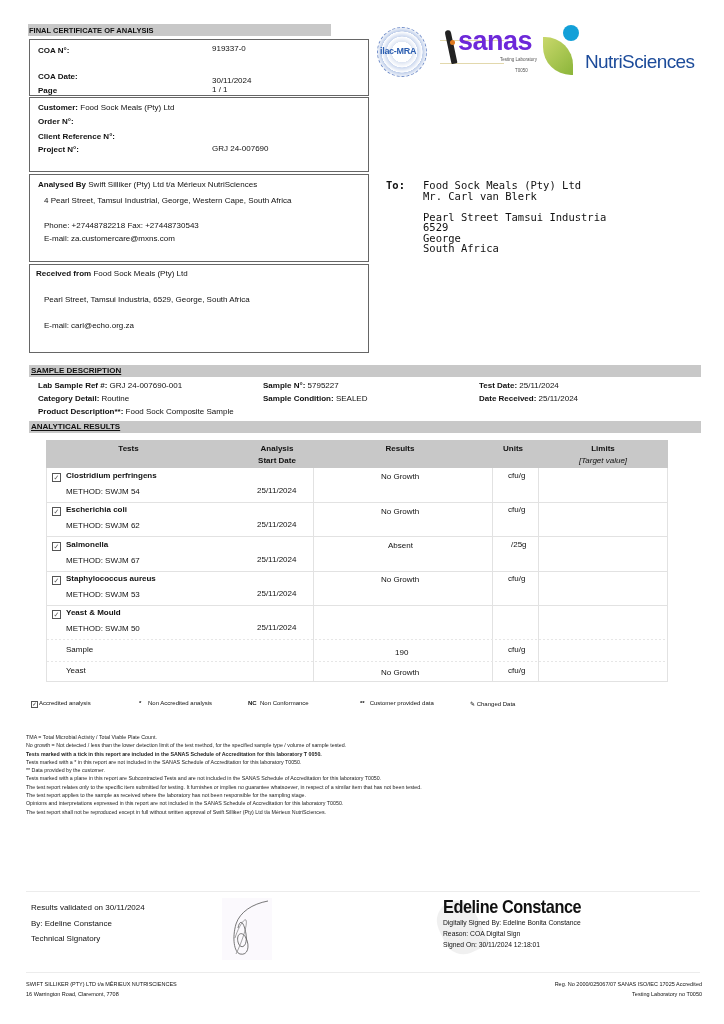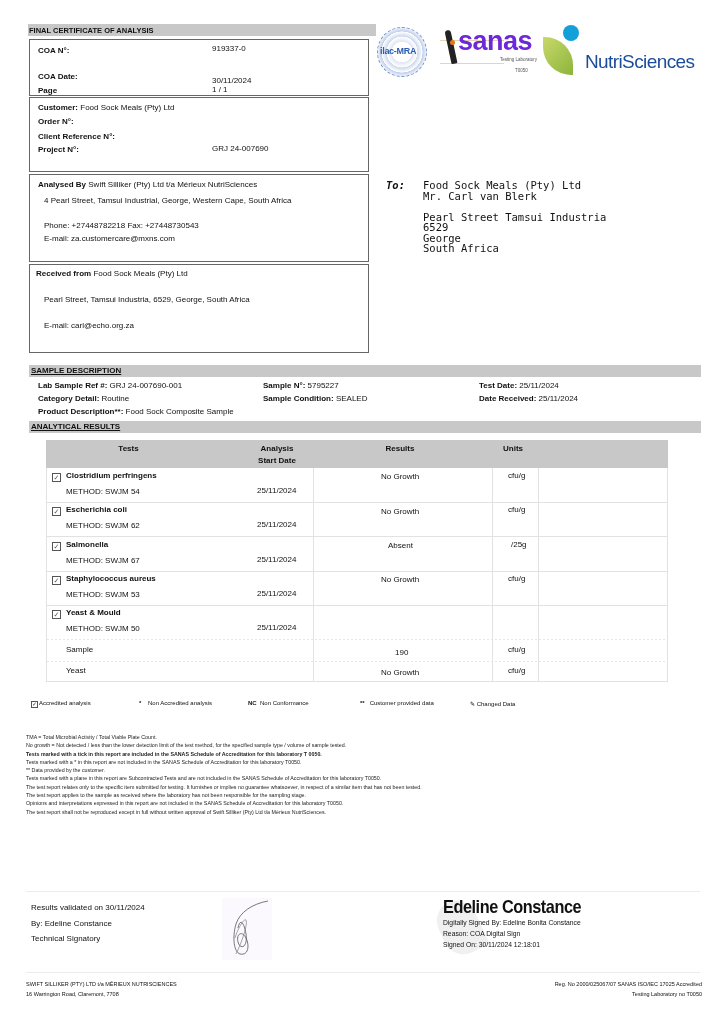--- a/index.html
+++ b/index.html
@@ -2,21 +2,21 @@
 <html><head>
 <meta charset="utf-8">
 <style>
   * { box-sizing: border-box; margin: 0; padding: 0; }
   html, body { width: 724px; height: 1024px; background: #ffffff; }
   body { position: relative; font-family: "Liberation Sans", sans-serif; color: #111; font-size: 8px; overflow: hidden; }
   .abs { position: absolute; }
   b, .b { font-weight: bold; }
 
   
-  .title-bar { left: 28px; top: 24px; width: 348px; height: 12px; background: #c8c8c8; font-weight: bold; font-size: 7.5px; padding: 2px 1px; }
+  .title-bar { left: 28px; top: 24px; width: 303px; height: 12px; background: #c8c8c8; font-weight: bold; font-size: 7.5px; padding: 2px 1px; }
 
   .box { position: absolute; left: 29px; width: 340px; border: 1px solid #666; }
   .row { position: absolute; font-size: 8px; white-space: nowrap; }
   .val { position: absolute; left: 182px; font-size: 8px; }
 
   
   .logo-ilac { left: 377px; top: 27px; width: 50px; height: 50px; border-radius: 50%; background: radial-gradient(circle, #ffffff 30%, #dfe6f3 31%, #ffffff 45%, #cdd9ef 46%, #ffffff 60%, #c0cfea 61%, #ffffff 75%); border: 1px dashed #6f8cc9; }
   .logo-ilac span { position: absolute; left: 2px; top: 18px; font-size: 9px; font-weight: bold; color: #2a5db0; letter-spacing: -0.3px; }
   .logo-sanas { left: 440px; top: 26px; width: 100px; height: 48px; }
   .sanas-word { position: absolute; left: 18px; top: 0px; font-size: 27px; color: #6d28d9; font-weight: bold; letter-spacing: -0.5px; }
@@ -26,21 +26,21 @@
   .sanas-dot { position: absolute; left: 10px; top: 14px; width: 5px; height: 5px; background: #e07a1f; border-radius: 50%; }
   .sanas-lines { position: absolute; left: 0; top: 14px; width: 64px; height: 24px; border-top: 1px solid #d6c88a; border-bottom: 1px solid #d6c88a; opacity: .7; }
   .logo-merieux { left: 541px; top: 25px; width: 160px; height: 50px; }
   .mx-leaf { position: absolute; left: 2px; top: 12px; width: 30px; height: 38px; background: linear-gradient(135deg, #c9d86b, #8bb53a); border-radius: 0 28px 0 28px; }
   .mx-dot { position: absolute; left: 22px; top: 0px; width: 16px; height: 16px; background: #13a0d8; border-radius: 50%; }
   .mx-word1 { position: absolute; left: 45px; top: -4px; font-size: 28px; font-weight: bold; color: #1c4b9a; letter-spacing: -0.8px; }
   .mx-word2 { position: absolute; left: 44px; top: 26px; font-size: 19px; color: #1c4b9a; letter-spacing: -0.6px; }
 
   
   .to-block { left: 386px; top: 180px; font-family: "DejaVu Sans Mono", "Liberation Mono", monospace; font-size: 10.5px; line-height: 10.5px; color: #111; }
-  .to-label { position: absolute; left: 0; top: 0; font-weight: bold; font-style: italic; }
+  .to-label { position: absolute; left: 0; top: 0; font-weight: bold; }
   .to-lines { position: absolute; left: 37px; top: 0; white-space: pre; }
 
   
   .sec-bar { left: 29px; width: 672px; height: 12px; background: #c8c8c8; font-weight: bold; font-size: 8px; padding: 1px 2px; text-decoration: underline; }
 
   .sd { position: absolute; font-size: 8px; white-space: nowrap; }
 
   
   .tbl { left: 46px; top: 440px; width: 622px; }
   .thead { position: absolute; left: 0; top: 0; width: 622px; height: 28px; background: #c8c8c8; }
@@ -152,20 +152,21 @@
 
 <div class="abs tbl">
   <div class="thead">
     <div class="th" style="left:0;width:165px;">Tests</div>
     <div class="th" style="left:196px;width:70px;">
         <div>Analysis</div>
         <div>Start Date</div>
       </div>
     <div class="th" style="left:266px;width:176px;">Results</div>
     <div class="th" style="left:442px;width:50px;">Units</div>
+    <div class="th" style="left:492px;width:130px;"><div>Limits</div><i>[Target value]</i></div>
   </div>
   <div class="tgrid">
     <div class="vline" style="left:266px;"></div>
     <div class="vline" style="left:445px;"></div>
     <div class="vline" style="left:491px;"></div>
     <div class="hline" style="top:34px;"></div>
     <div class="hline" style="top:68px;"></div>
     <div class="hline" style="top:103px;"></div>
     <div class="hline" style="top:137px;"></div>
     <div class="hline dot" style="top:171px;"></div>

